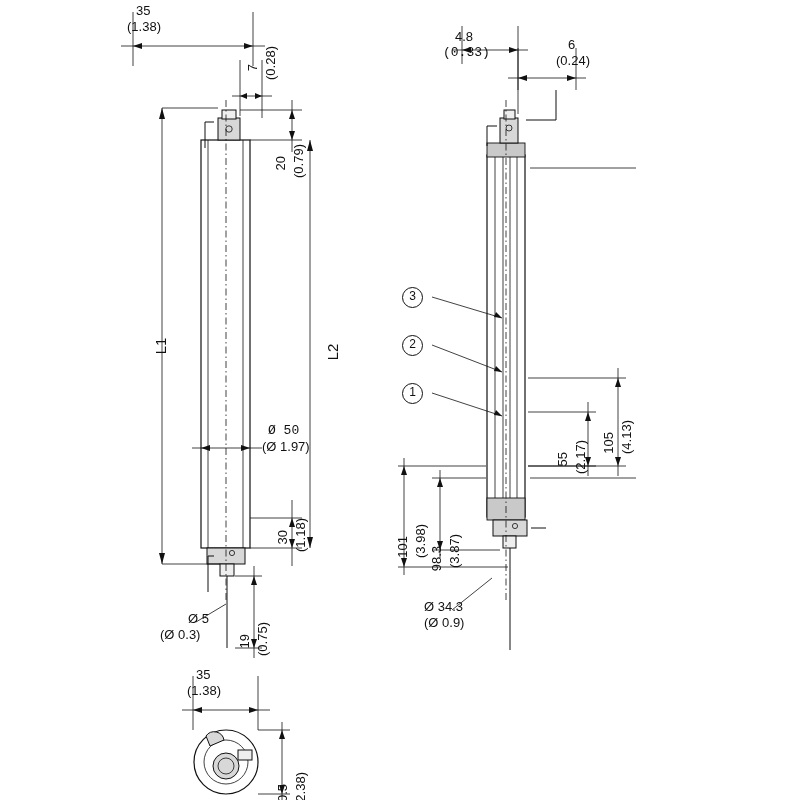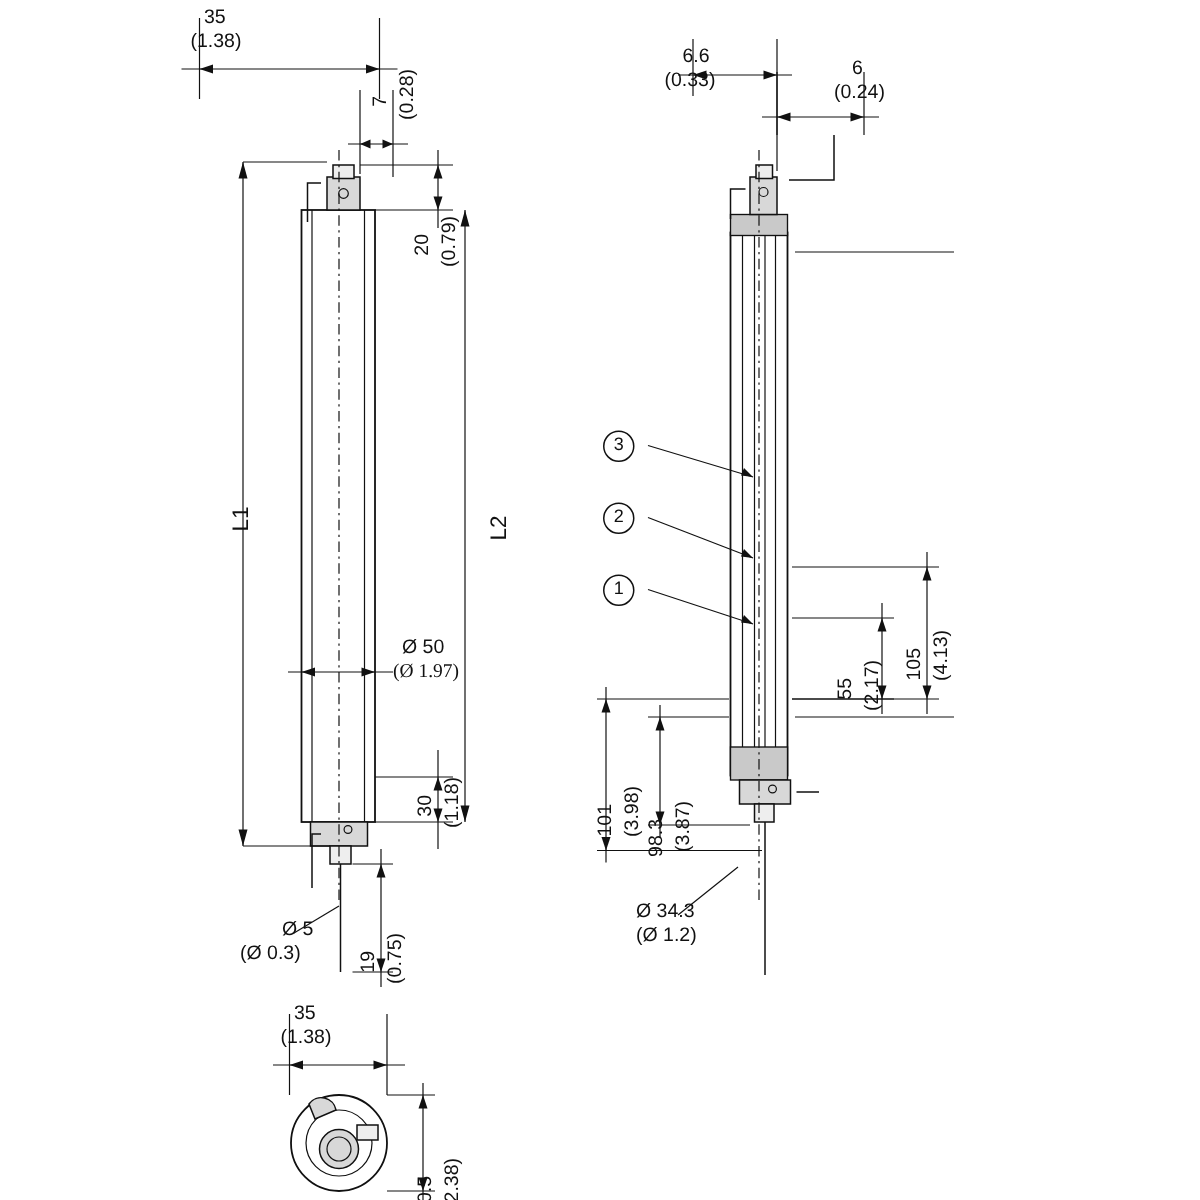--- a/index.html
+++ b/index.html
@@ -188,54 +188,54 @@
 
   <div class="lbl rot" style="left:246px;top:64px;transform:rotate(-90deg) translate(-100%,0);">7</div>
   <div class="lbl rot" style="left:264px;top:46px;transform:rotate(-90deg) translate(-100%,0);">(0.28)</div>
 
   <div class="lbl rot" style="left:274px;top:156px;transform:rotate(-90deg) translate(-100%,0);">20</div>
   <div class="lbl rot" style="left:292px;top:144px;transform:rotate(-90deg) translate(-100%,0);">(0.79)</div>
 
   <div class="lbl rot" style="left:154px;top:346px;font-size:15px;transform:rotate(-90deg) translate(-50%,0);">L1</div>
   <div class="lbl rot" style="left:326px;top:352px;font-size:15px;transform:rotate(-90deg) translate(-50%,0);">L2</div>
 
-  <div class="lbl" style="left:268px;top:424px;">Ø 50</div>
-  <div class="lbl" style="left:262px;top:440px;font-family:Liberation Serif, serif;">(Ø 1.97)</div>
+  <div class="lbl" style="left:268px;top:424px;font-family:Liberation Mono, monospace;">Ø 50</div>
+  <div class="lbl" style="left:262px;top:440px;">(Ø 1.97)</div>
 
   <div class="lbl rot" style="left:276px;top:530px;transform:rotate(-90deg) translate(-100%,0);">30</div>
   <div class="lbl rot" style="left:294px;top:518px;transform:rotate(-90deg) translate(-100%,0);">(1.18)</div>
 
   <div class="lbl" style="left:188px;top:612px;">Ø 5</div>
   <div class="lbl" style="left:160px;top:628px;">(Ø 0.3)</div>
 
   <div class="lbl rot" style="left:238px;top:634px;transform:rotate(-90deg) translate(-100%,0);">19</div>
   <div class="lbl rot" style="left:256px;top:622px;transform:rotate(-90deg) translate(-100%,0);">(0.75)</div>
 
-  <div class="lbl" style="left:455px;top:30px;">6.6</div>
-  <div class="lbl" style="left:443px;top:46px;">(0.33)</div>
+  <div class="lbl" style="left:455px;top:30px;">4.8</div>
+  <div class="lbl" style="left:443px;top:46px;font-family:Liberation Mono, monospace;">(0.33)</div>
 
   <div class="lbl" style="left:568px;top:38px;">6</div>
   <div class="lbl" style="left:556px;top:54px;">(0.24)</div>
 
   <div class="lbl rot" style="left:650px;top:330px;font-size:15px;transform:rotate(-90deg) translate(-50%,0);">S</div>
 
   <div class="lbl rot" style="left:602px;top:432px;transform:rotate(-90deg) translate(-100%,0);">105</div>
   <div class="lbl rot" style="left:620px;top:420px;transform:rotate(-90deg) translate(-100%,0);">(4.13)</div>
 
   <div class="lbl rot" style="left:556px;top:452px;transform:rotate(-90deg) translate(-100%,0);">55</div>
   <div class="lbl rot" style="left:574px;top:440px;transform:rotate(-90deg) translate(-100%,0);">(2.17)</div>
 
   <div class="lbl rot" style="left:396px;top:536px;transform:rotate(-90deg) translate(-100%,0);">101</div>
   <div class="lbl rot" style="left:414px;top:524px;transform:rotate(-90deg) translate(-100%,0);">(3.98)</div>
 
   <div class="lbl rot" style="left:430px;top:546px;transform:rotate(-90deg) translate(-100%,0);">98.3</div>
   <div class="lbl rot" style="left:448px;top:534px;transform:rotate(-90deg) translate(-100%,0);">(3.87)</div>
 
   <div class="lbl" style="left:424px;top:600px;">Ø 34.3</div>
-  <div class="lbl" style="left:424px;top:616px;">(Ø 1.2)</div>
+  <div class="lbl" style="left:424px;top:616px;">(Ø 0.9)</div>
 
   <div class="num" style="left:402px;top:287px;">3</div>
   <div class="num" style="left:402px;top:335px;">2</div>
   <div class="num" style="left:402px;top:383px;">1</div>
 
   <div class="lbl" style="left:196px;top:668px;">35</div>
   <div class="lbl" style="left:187px;top:684px;">(1.38)</div>
 
   <div class="lbl rot" style="left:276px;top:784px;transform:rotate(-90deg) translate(-100%,0);">60.5</div>
   <div class="lbl rot" style="left:294px;top:772px;transform:rotate(-90deg) translate(-100%,0);">(2.38)</div>

